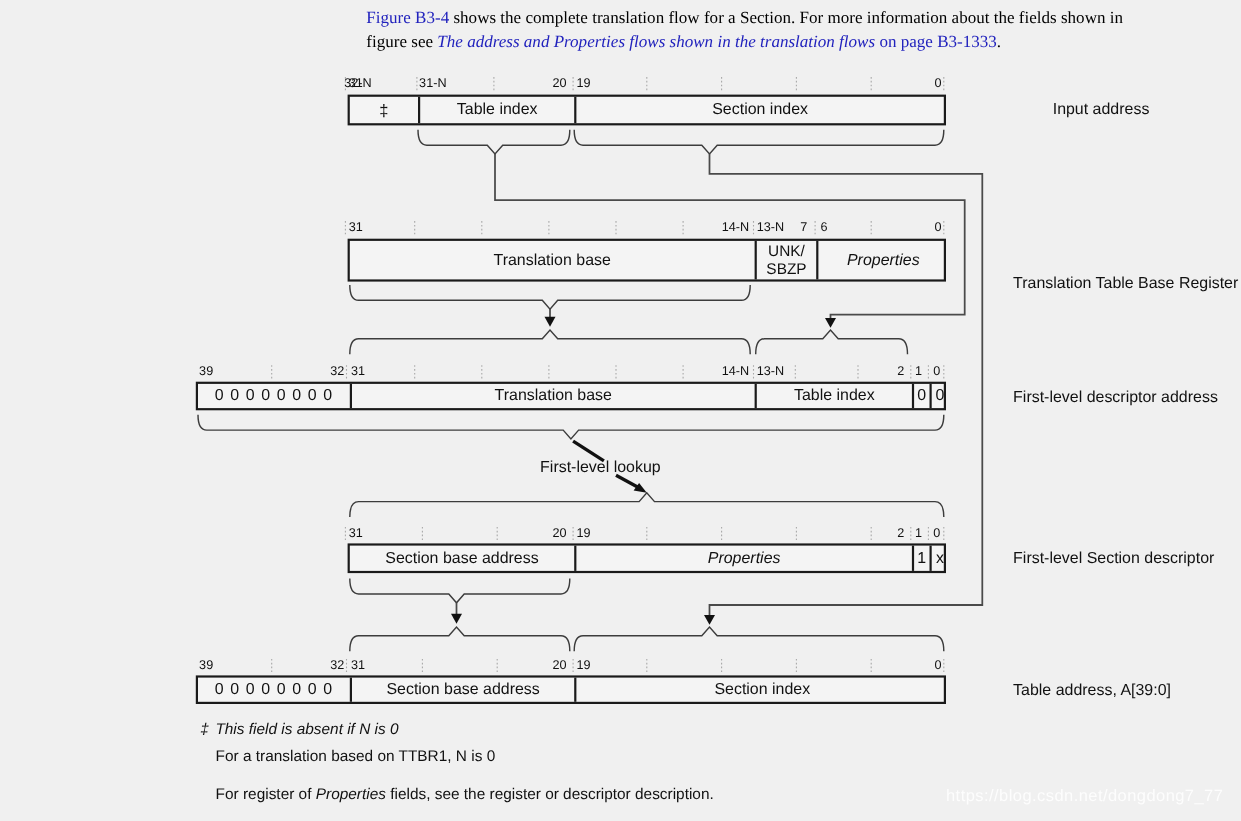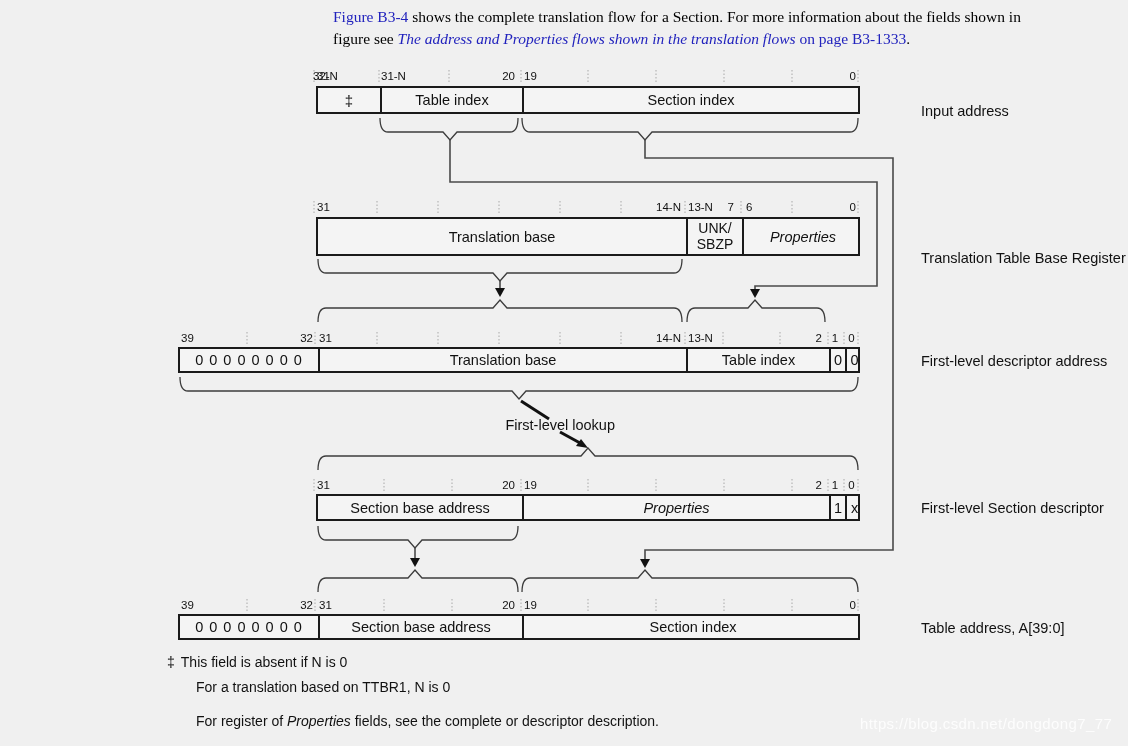--- a/index.html
+++ b/index.html
@@ -11,21 +11,21 @@
        font-size:14.5px;box-sizing:border-box;white-space:nowrap;}
   .bd{border-left:2px solid #1a1a1a;}
   .stack{flex-direction:column;font-size:14px;line-height:15.5px;}
   .bit{position:absolute;font-size:11.5px;height:14px;line-height:14px;white-space:nowrap;}
   .rowlab{position:absolute;left:921px;font-size:14.5px;white-space:nowrap;}
   .it{font-style:italic;}
   .intro{position:absolute;left:333px;top:6px;font-family:"Liberation Serif",serif;
          font-size:15.5px;line-height:21.5px;color:#000;white-space:nowrap;}
   .blue{color:#2122bd;}
   .fnote{position:absolute;font-size:14px;white-space:nowrap;}
-  .lookup{position:absolute;left:491px;top:417px;width:124px;text-align:right;font-size:14.5px;}
+  .lookup{position:absolute;left:491px;top:417px;width:124px;text-align:left;font-size:14.5px;}
   .wm{position:absolute;left:860px;top:715px;font-size:15px;letter-spacing:.4px;
       color:rgba(255,255,255,0.85);}
 </style>
 </head>
 <body>
 
 <div id="page">
 
   <div class="intro">
     <div><span class="blue">Figure B3-4</span><span> shows the complete translation flow for a Section. For more information about the fields shown in</span></div>
@@ -77,21 +77,21 @@
   <span class="bit" style="left:313px;top:69px;width:46px;text-align:left;">32-N</span>
   <span class="bit" style="left:381px;top:69px;">31-N</span>
   <span class="bit" style="left:489px;top:69px;width:26px;text-align:right;">20</span>
   <span class="bit" style="left:524px;top:69px;">19</span>
   <span class="bit" style="left:838px;top:69px;width:18px;text-align:right;">0</span>
   <div class="reg" style="left:316px;top:86px;width:544px;height:28px;">
     <div class="fld" style="left:0;width:62px;font-size:15px;">‡</div>
     <div class="fld bd" style="left:62px;width:142px;">Table index</div>
     <div class="fld bd" style="left:204px;width:336px;">Section index</div>
   </div>
-  <div class="rowlab" style="top:103px;">Input address</div>
+  <div class="rowlab" style="top:92px;margin-left:36px;">Input address</div>
 
   <span class="bit" style="left:317px;top:200px;">31</span>
   <span class="bit" style="left:643px;top:200px;width:38px;text-align:right;">14-N</span>
   <span class="bit" style="left:688px;top:200px;">13-N</span>
   <span class="bit" style="left:718px;top:200px;width:16px;text-align:right;">7</span>
   <span class="bit" style="left:746px;top:200px;">6</span>
   <span class="bit" style="left:838px;top:200px;width:18px;text-align:right;">0</span>
   <div class="reg" style="left:316px;top:217px;width:544px;height:39px;">
     <div class="fld" style="left:0;width:368px;">Translation base</div>
     <div class="fld bd stack" style="left:368px;width:56px;">
@@ -141,19 +141,19 @@
   <span class="bit" style="left:489px;top:598px;width:26px;text-align:right;">20</span>
   <span class="bit" style="left:524px;top:598px;">19</span>
   <span class="bit" style="left:838px;top:598px;width:18px;text-align:right;">0</span>
   <div class="reg" style="left:178px;top:614px;width:682px;height:26px;">
     <div class="fld" style="left:0;width:138px;letter-spacing:1px;">0 0 0 0 0 0 0 0</div>
     <div class="fld bd" style="left:138px;width:204px;">Section base address</div>
     <div class="fld bd" style="left:342px;width:340px;">Section index</div>
   </div>
   <div class="rowlab" style="top:620px;">Table address, A[39:0]</div>
 
-  <div class="fnote" style="left:167px;top:654px;"><span>‡</span><span style="margin-left:6px;">This field is absent if N is 0</span></div>
+  <div class="fnote" style="left:182px;top:654px;font-style:italic;"><span>‡</span><span style="margin-left:6px;">This field is absent if N is 0</span></div>
   <div class="fnote" style="left:196px;top:679px;">For a translation based on TTBR1, N is 0</div>
-  <div class="fnote" style="left:196px;top:713px;"><span>For register of </span><span class="it">Properties</span><span> fields, see the complete or descriptor description.</span></div>
+  <div class="fnote" style="left:196px;top:713px;"><span>For register of </span><span class="it">Properties</span><span> fields, see the register or descriptor description.</span></div>
 
   <div class="wm">https://blog.csdn.net/dongdong7_77</div>
 
 </div>
 
 </body></html>

